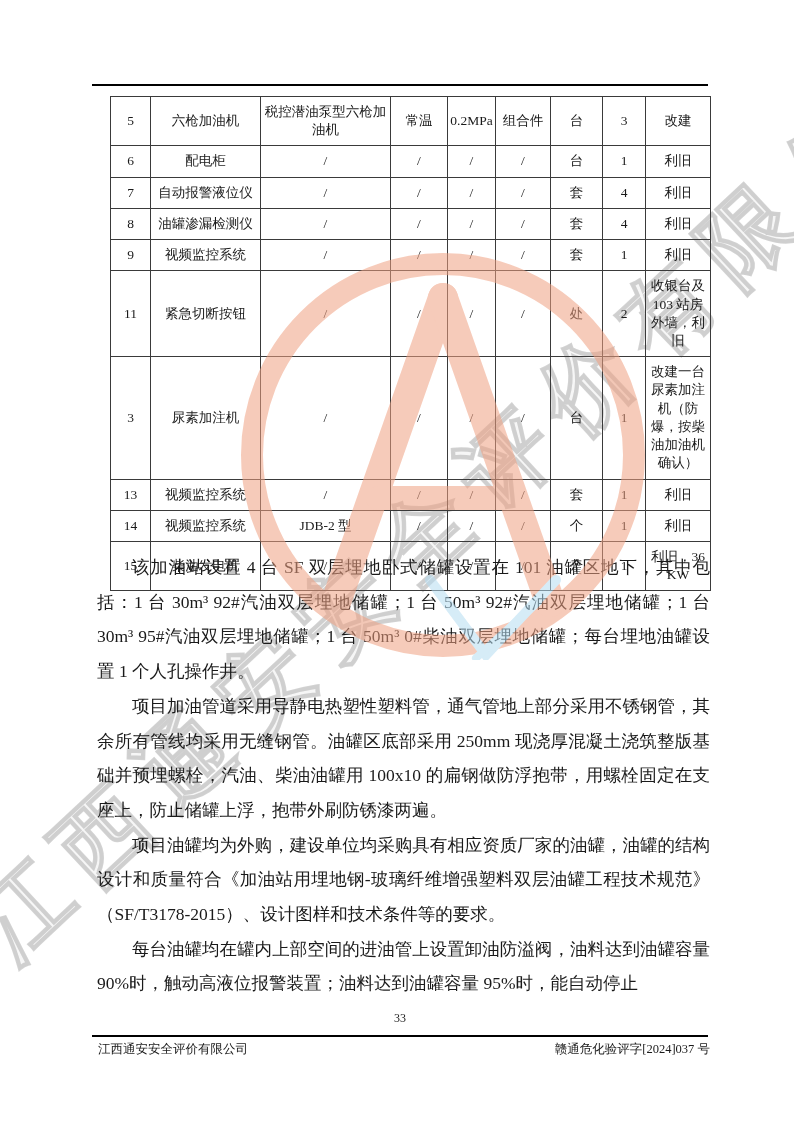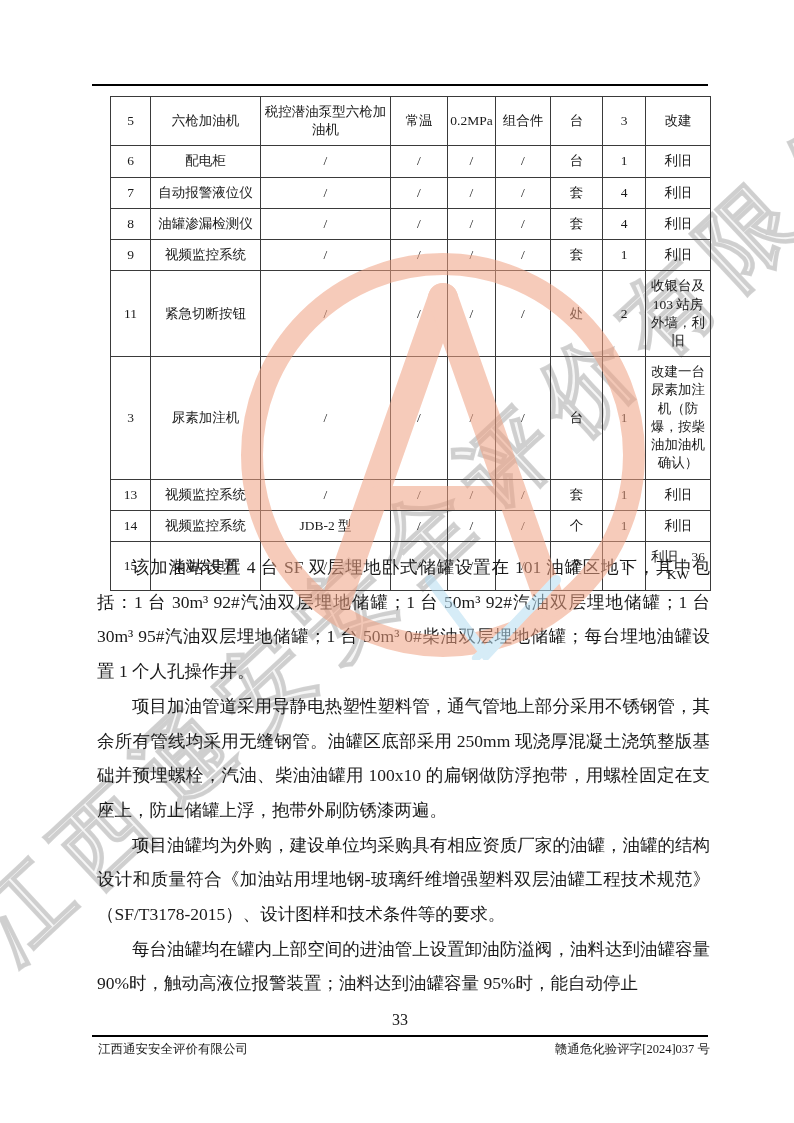--- a/index.html
+++ b/index.html
@@ -25,21 +25,21 @@
     border:1px solid #3a3a3a;text-align:center;vertical-align:middle;
     padding:6px 1px;word-break:break-all;
   }
   
   .content{
     position:absolute;top:550px;left:97px;width:613px;
     font-size:17.5px;line-height:34.7px;text-align:justify;
   }
   .content p{margin:0;text-indent:2em;}
   
-  .pagenum{position:absolute;top:1011px;left:92px;width:616px;text-align:center;font-size:16px;}
+  .pagenum{position:absolute;top:1011px;left:92px;width:616px;text-align:center;font-size:12px;}
   .footer-rule{position:absolute;top:1035px;left:92px;width:616px;border-top:2px solid #000;}
   .footer{
     position:absolute;top:1041px;left:98px;width:612px;
     display:flex;justify-content:space-between;font-size:12.5px;
   }
   
   .wm-diagonal{
     position:absolute;left:-10px;top:880px;width:1500px;z-index:1;
     font-size:92px;letter-spacing:18px;white-space:nowrap;font-weight:bold;
     color:rgba(205,205,205,0.18);

